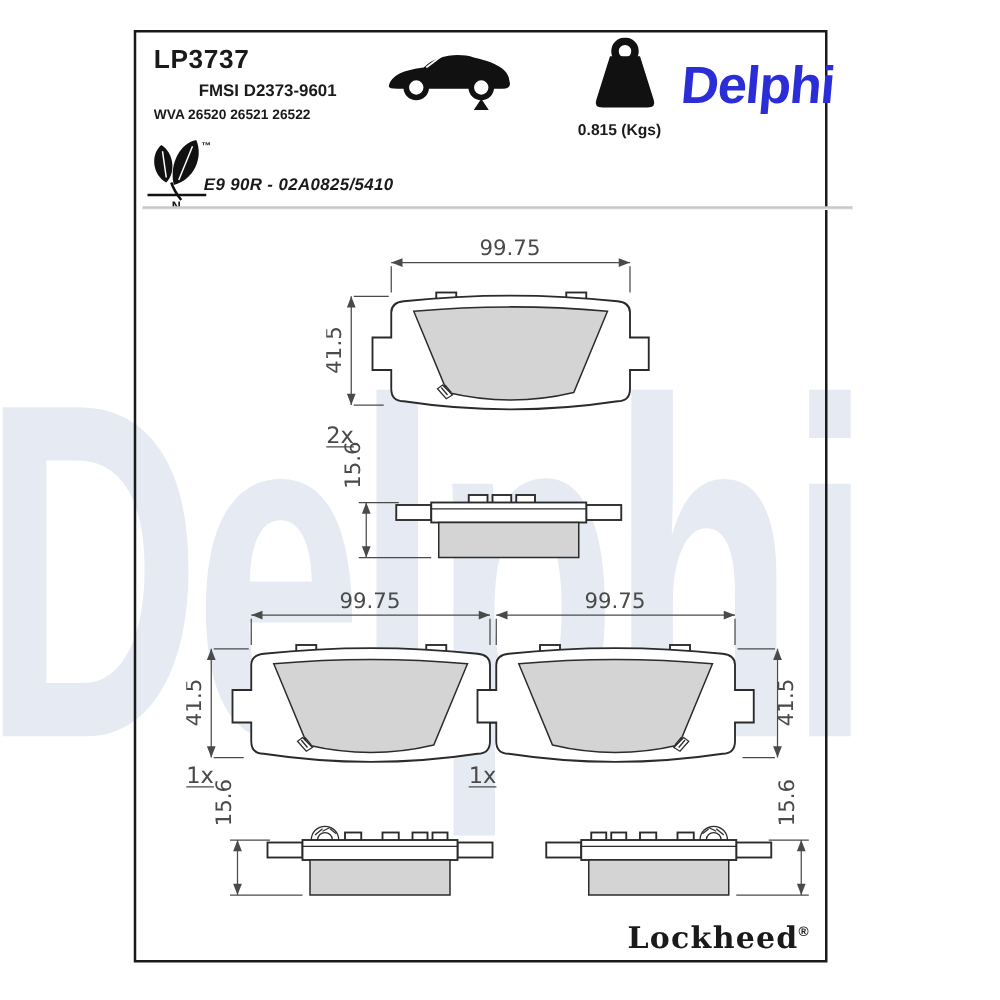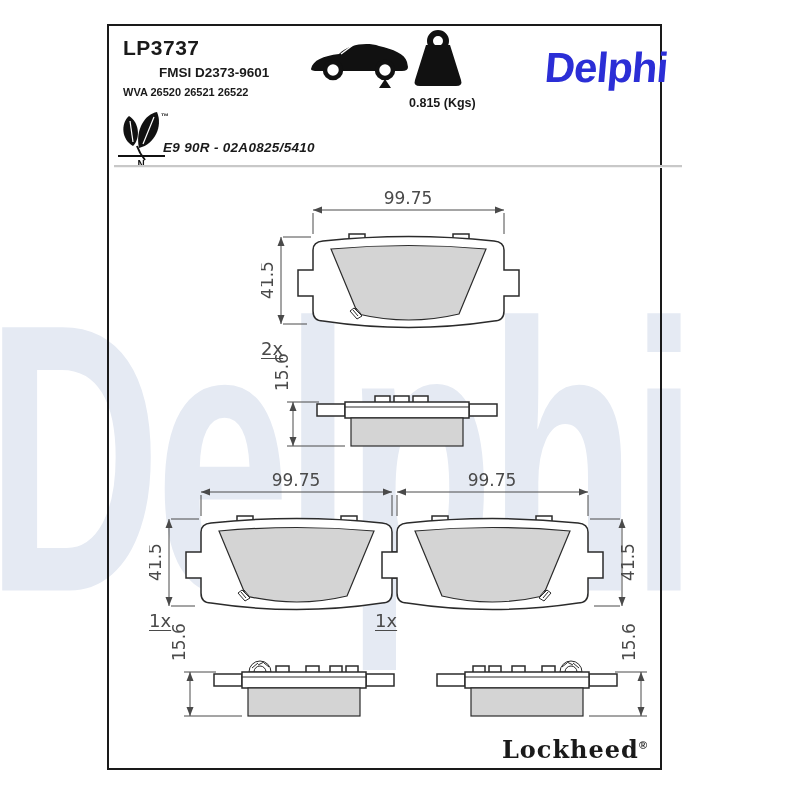--- a/index.html
+++ b/index.html
@@ -8,21 +8,21 @@
   .watermark{position:absolute;left:-14px;top:238px;font-size:255px;font-weight:800;
              letter-spacing:-6px;color:#E5EAF3;transform:scale(0.95,1.5);
              transform-origin:left top;white-space:nowrap;z-index:0;user-select:none;}
   .page{position:absolute;left:107px;top:24px;width:555px;height:746px;
         border:2px solid #1a1a1a;box-sizing:border-box;z-index:1;}
   .abs{position:absolute;}
   .pn{left:14px;top:10px;font-size:21px;font-weight:bold;letter-spacing:.5px;}
   .fmsi{left:14px;top:39px;font-size:13.5px;font-weight:bold;margin-left:36px;}
   .wva{left:14px;top:60px;font-size:11px;font-weight:bold;}
   .car{left:196px;top:8px;}
-  .weight-wrap{left:300px;top:4px;width:120px;text-align:left;}
+  .weight-wrap{left:300px;top:4px;width:120px;text-align:right;}
   .weight-label{margin-top:2px;font-size:12.5px;font-weight:bold;}
   .delphi{left:436px;top:18px;font-size:42px;font-weight:bold;color:#2B2ED6;
           transform:skewX(-5deg);letter-spacing:-1px;}
   .leaf{left:8px;top:84px;}
   .tm{left:52px;top:86px;font-size:8px;font-weight:bold;}
   .approval{left:54px;top:114px;font-size:13.5px;font-weight:bold;letter-spacing:.3px;font-style:italic;}
   .divider{left:5px;top:139px;width:568px;height:2px;background:#c8c8c8;border-bottom:1px solid #f2f2f2;}
   .qty{font-size:18px;color:#4a4a4a;text-decoration:underline;text-underline-offset:3px;
        text-align:left;font-family:"DejaVu Sans", sans-serif;}
   .qty2x{left:152px;top:312px;width:265px;}

